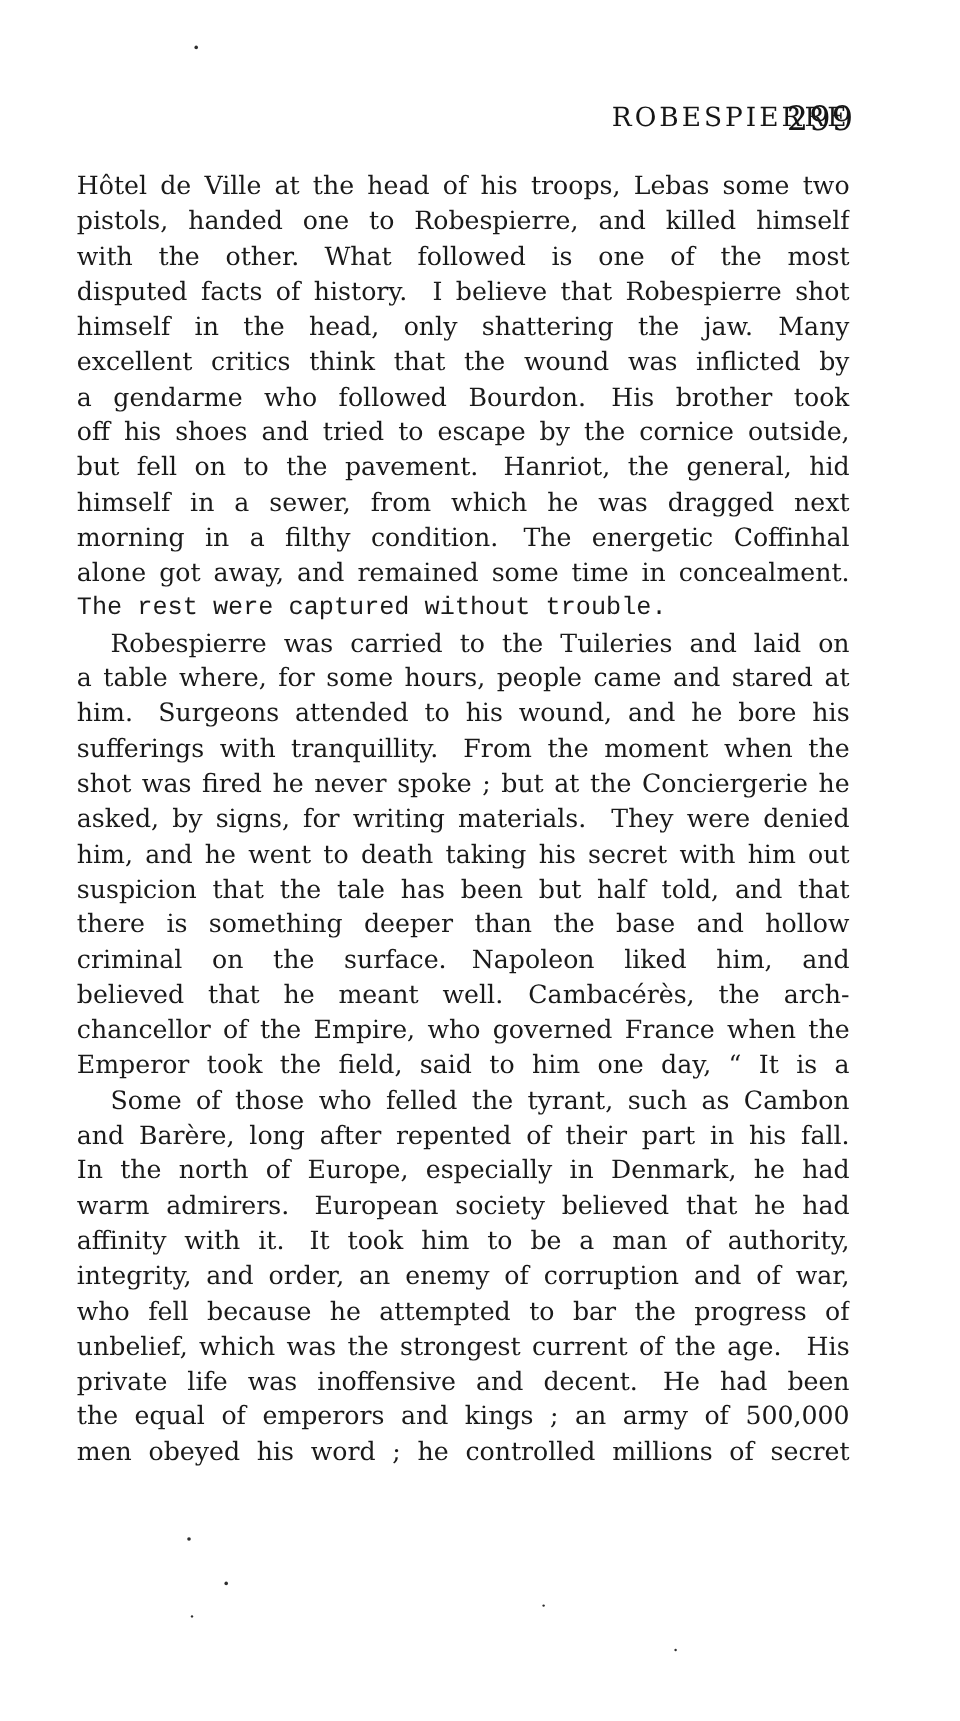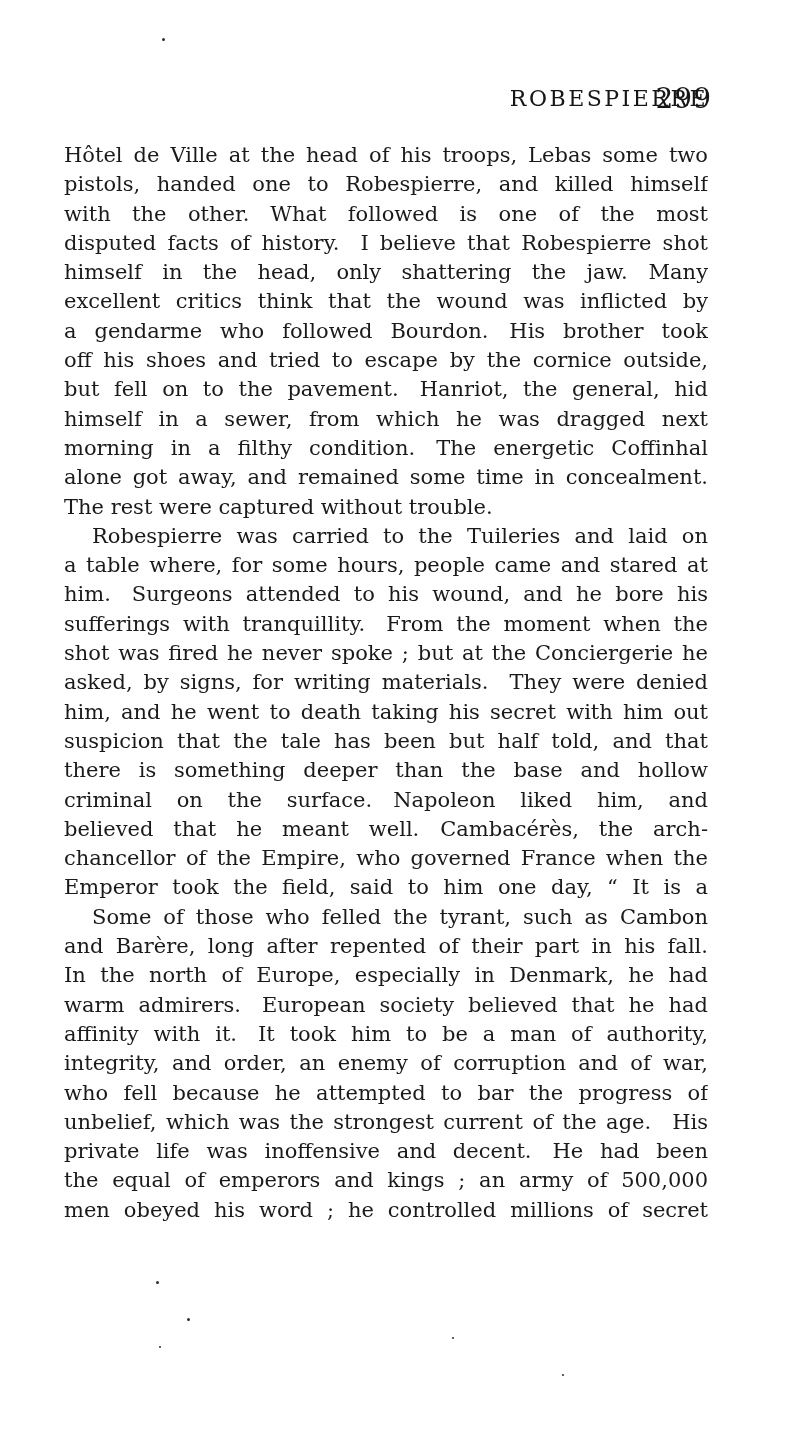--- a/index.html
+++ b/index.html
@@ -54,20 +54,21 @@
     height: 29.3px;
     line-height: 29.3px;
     font-size: 21px;
     text-align: justify;
     text-align-last: justify;
     overflow: hidden;
     white-space: normal;
   }
   .line.flush {
     text-align-last: left;
+    font-family: Liberation Mono, monospace;
   }
   .line.indent {
     text-indent: 28px;
   }
   .speck {
     position: absolute;
     background: #2e2e2e;
     border-radius: 50%;
   }
 </style>

